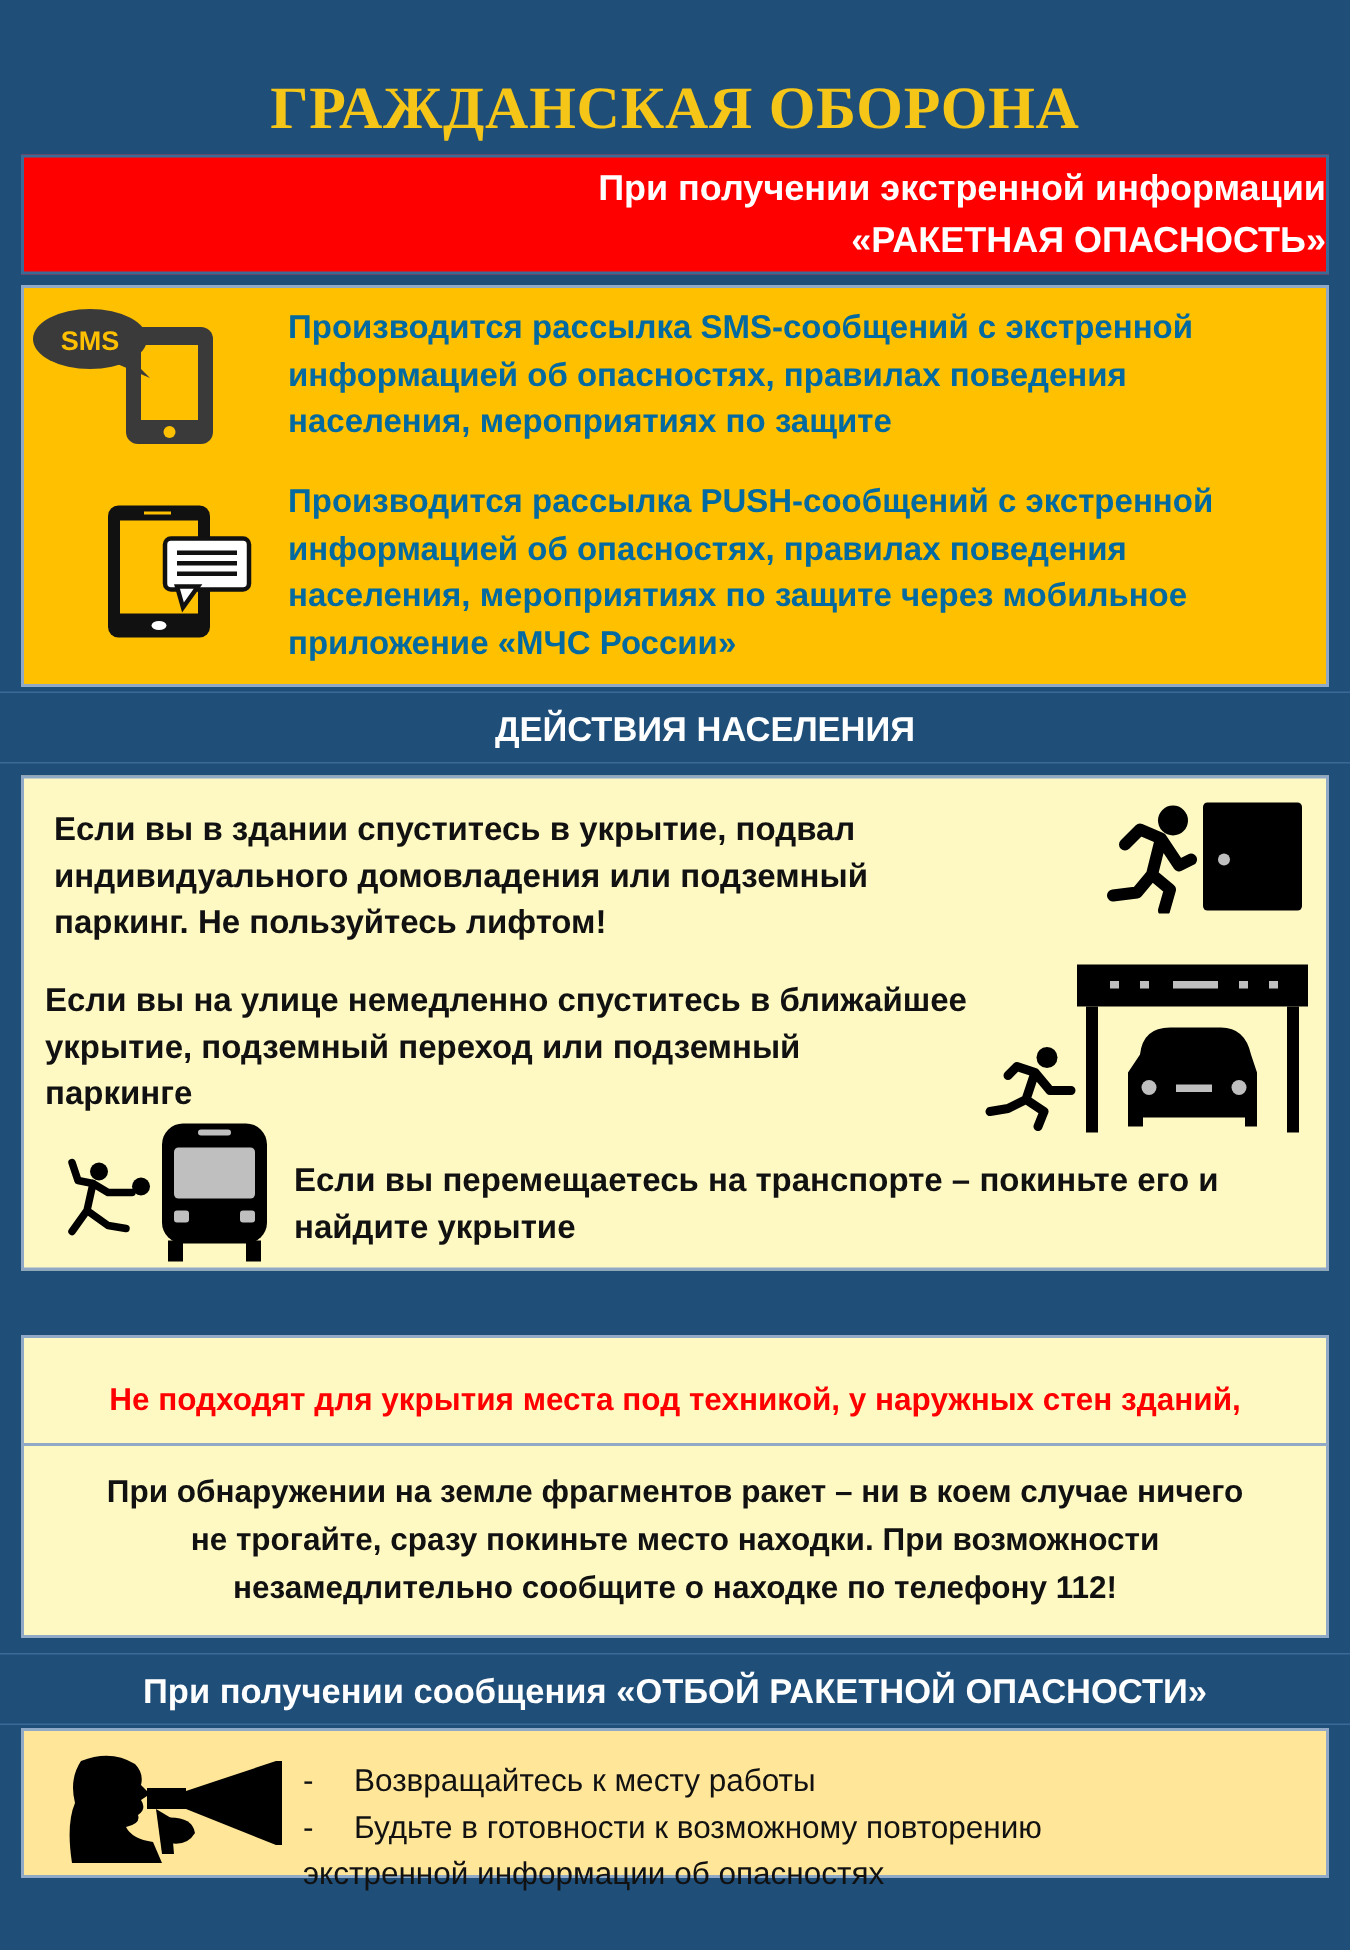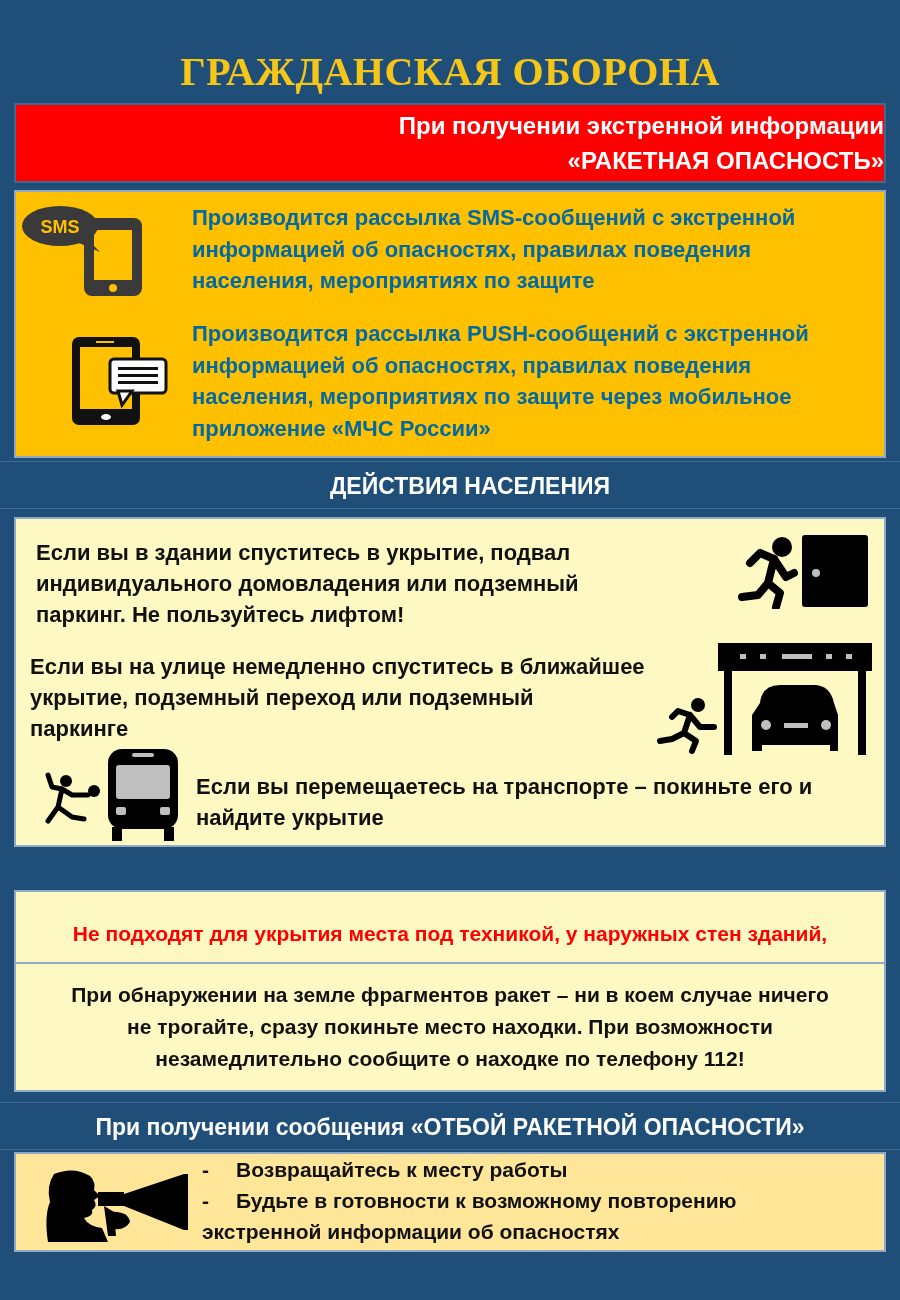--- a/index.html
+++ b/index.html
@@ -56,21 +56,21 @@
     .allclear-header {
       left: 0; top: 1102px; width: 900px; height: 48px;
       background: #1f4e79; border-top: 1px solid #3b6a96; border-bottom: 1px solid #3b6a96;
       color: #fff; font-weight: bold; font-size: 23px; text-align: center; line-height: 48px;
     }
     .allclear-panel {
       left: 14px; top: 1152px; width: 872px; height: 100px;
       background: #ffe699; border: 2px solid #8fa9c7;
     }
     .ac-text {
-      position: absolute; left: 186px; top: 0; color: #111; font-weight: bold;
+      position: absolute; left: 186px; top: 18px; color: #111; font-weight: normal;
       font-size: 21px; line-height: 31px;
     }
     .ac-text .dash { display: inline-block; width: 34px; }
     svg { display: block; }
   </style>
 </head>
 <body>
 
 <div class="abs title">ГРАЖДАНСКАЯ ОБОРОНА</div>
 

